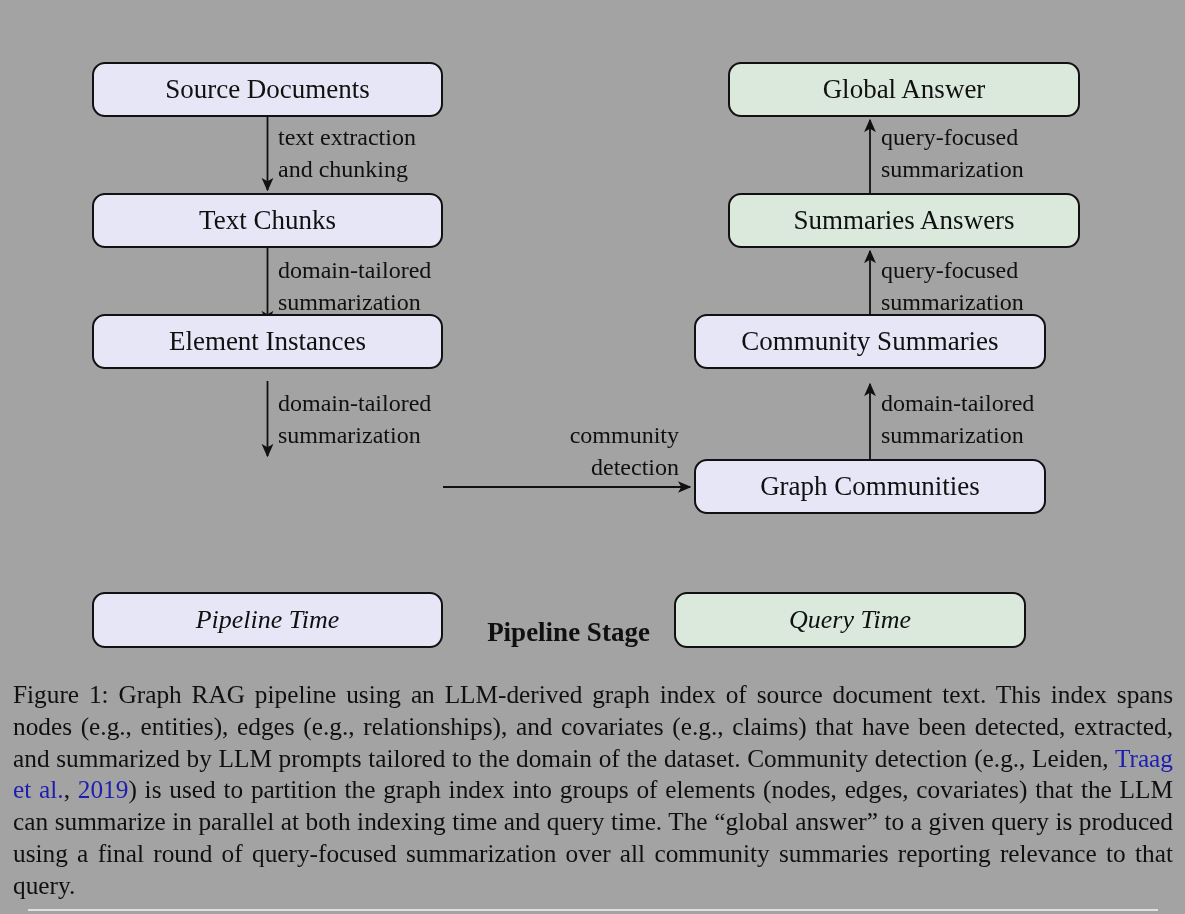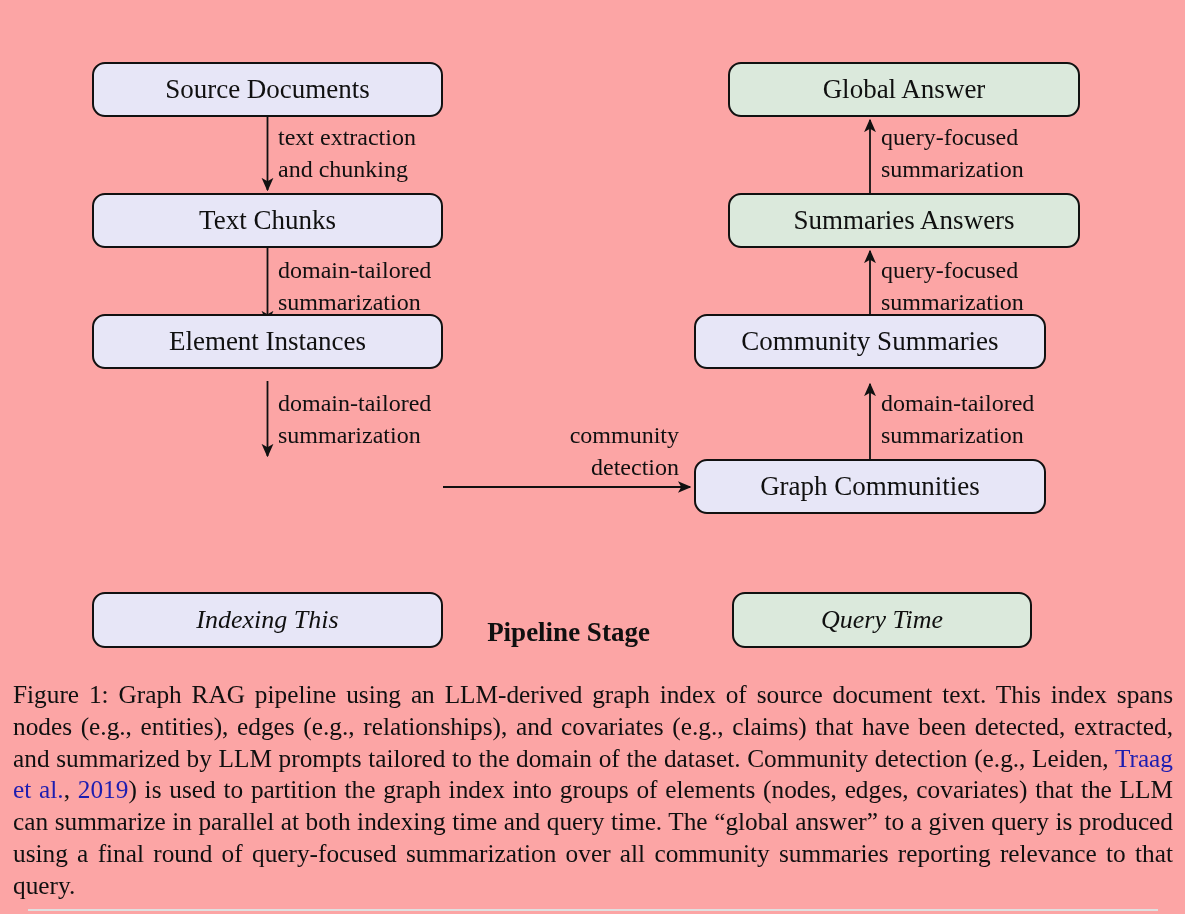--- a/index.html
+++ b/index.html
@@ -5,21 +5,21 @@
   :root{
     --node-indexing-fill:#e7e6f7;
     --node-query-fill:#dbe9dc;
     --node-border:#111111;
     --citation-blue:#1d1db0;
     --text-color:#101010;
   }
   *{margin:0;padding:0;box-sizing:border-box;}
   html,body{width:1185px;height:914px;background:#ffffff;overflow:hidden;
     font-family:"Liberation Serif","DejaVu Serif",serif;color:var(--text-color);}
-  .stage{position:relative;width:1185px;height:914px;background:#fca5a5;}
+  .stage{position:relative;width:1185px;height:914px;background:#a3a3a3;}
 
   .node{
     position:absolute;
     border:2.5px solid var(--node-border);
     border-radius:13px;
     display:flex;align-items:center;justify-content:center;
     font-size:27px;
     background:var(--node-indexing-fill);
   }
   .node.query{background:var(--node-query-fill);margin-left:34px;}
@@ -38,21 +38,21 @@
   .el-row1{top:121px;} .el-row2{top:254px;} .el-row3{top:387px;}
   .el-center{top:419px;}
 
   .legend-box{
     position:absolute;top:592px;height:56px;
     border:2.5px solid var(--node-border);border-radius:13px;
     display:flex;align-items:center;justify-content:center;
     font-size:26px;font-style:italic;
   }
   .legend-indexing{left:92px;width:351px;background:var(--node-indexing-fill);}
-  .legend-query{left:732px;width:300px;background:var(--node-query-fill);}
+  .legend-query{left:674px;width:352px;background:var(--node-query-fill);}
   .legend-center{
     position:absolute;top:592px;left:443px;width:251px;height:56px;
     display:flex;align-items:flex-end;justify-content:center;
     font-size:27px;font-weight:bold;
   }
 
   svg.arrows{position:absolute;left:0;top:0;pointer-events:none;}
   svg.arrows line{stroke:var(--node-border);stroke-width:1.8px;}
   svg.arrows path{fill:var(--node-border);}
 
@@ -137,21 +137,21 @@
   <div class="edge-label edge-right el-row3">
     <div>domain-tailored</div>
     <div>summarization</div>
   </div>
   <div class="edge-label edge-center el-center">
     <div>community</div>
     <div>detection</div>
   </div>
 
   <div class="legend-box legend-indexing">
-    <span>Indexing This</span>
+    <span>Pipeline Time</span>
   </div>
   <div class="legend-center">
     <span>Pipeline Stage</span>
   </div>
   <div class="legend-box legend-query">
     <span>Query Time</span>
   </div>
 
   <p class="caption"><span>Figure 1: Graph RAG pipeline using an LLM-derived graph index of source document text. This index spans nodes (e.g., entities), edges (e.g., relationships), and covariates (e.g., claims) that have been detected, extracted, and summarized by LLM prompts tailored to the domain of the dataset. Community detection (e.g., Leiden, </span><span class="cite">Traag et al.</span><span>, </span><span class="cite">2019</span><span>) is used to partition the graph index into groups of elements (nodes, edges, covariates) that the LLM can summarize in parallel at both indexing time and query time. The “global answer” to a given query is produced using a final round of query-focused summarization over all community summaries reporting relevance to that query.</span></p>
 

